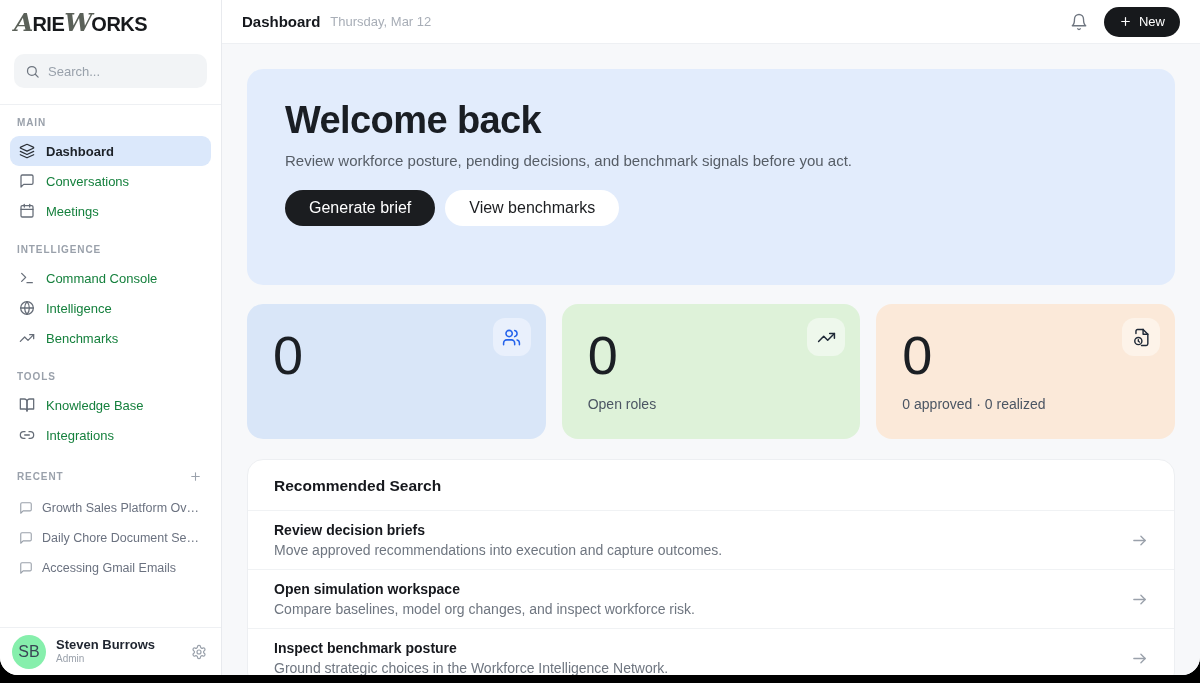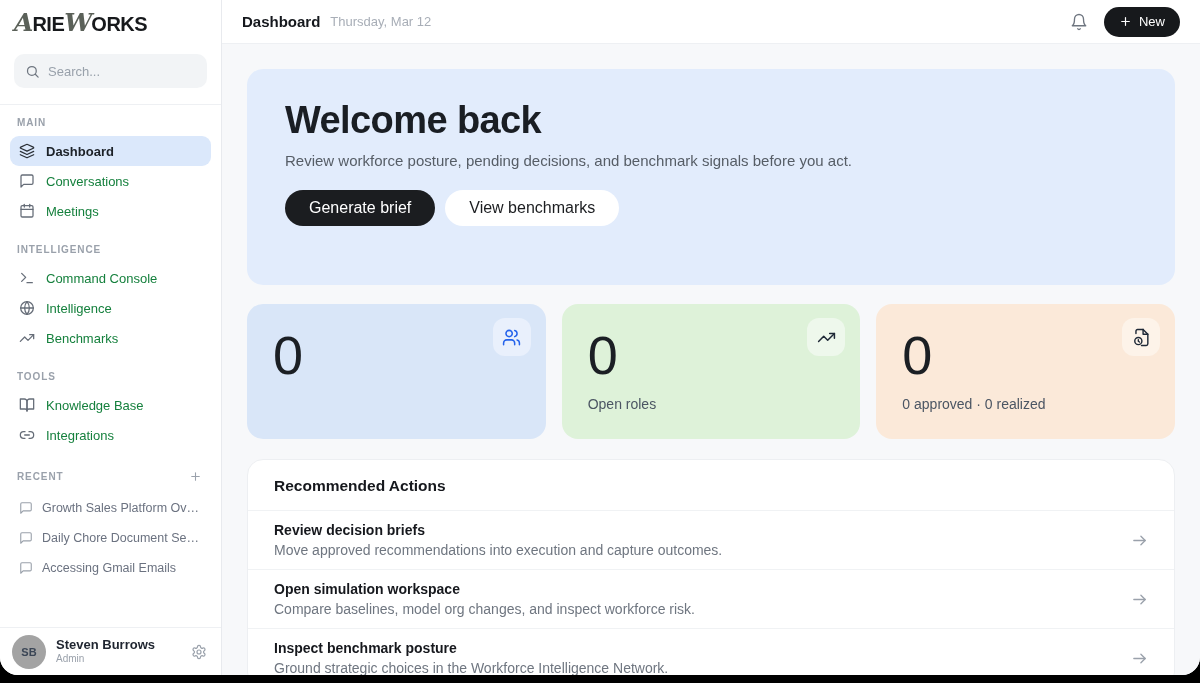--- a/index.html
+++ b/index.html
@@ -72,22 +72,22 @@
     color:#6b7280; font-size:12.5px; white-space:nowrap;
     overflow:hidden;
   }
   .recent-item .nicon { color:#9aa1ab; display:flex; flex:none; }
   .recent-item span { overflow:hidden; text-overflow:ellipsis; }
   .user-row {
     border-top:1px solid #eef0f3; height:48px;
     display:flex; align-items:center; gap:10px; padding:0 14px 0 12px;
   }
   .avatar {
-    width:34px; height:34px; border-radius:50%; background:#a3a3a3;
-    color:#3a4555; font-size:11px; font-weight:700;
+    width:34px; height:34px; border-radius:50%; background:#86efac;
+    color:#3a4555; font-size:16px; font-weight:400;
     display:flex; align-items:center; justify-content:center; flex:none;
   }
   .user-meta { flex:1; line-height:1.25; }
   .user-name { font-size:13px; font-weight:700; color:#1f2530; }
   .user-role { font-size:10px; color:#9aa1ab; }
   .gear { color:#9aa1ab; cursor:pointer; display:flex; }
 
   
   .main { flex:1; display:flex; flex-direction:column; background:#f7f8fa; min-width:0; }
   .topbar {
@@ -397,21 +397,21 @@
                 <path d="M14 2l6 6v12a2 2 0 0 1-2 2h-6"></path>
                 <path d="M14 2v6h6"></path>
                 <circle cx="8" cy="16.5" r="4.5"></circle>
                 <path d="M8 14.8v1.9l1.4 1"></path>
               </svg>
           </div>
         </div>
       </div>
 
       <section class="actions-card">
-        <div class="actions-title">Recommended Actions</div>
+        <div class="actions-title">Recommended Search</div>
 
         <div class="action-row">
           <div class="action-texts">
             <h3>Review decision briefs</h3>
             <p>Move approved recommendations into execution and capture outcomes.</p>
           </div>
           <span class="action-arrow">
             <svg width="17" height="17" viewBox="0 0 24 24" fill="none" stroke="currentColor" stroke-width="1.9" stroke-linecap="round" stroke-linejoin="round">
                 <line x1="4" y1="12" x2="20" y2="12"></line>
                 <polyline points="14 6 20 12 14 18"></polyline>

